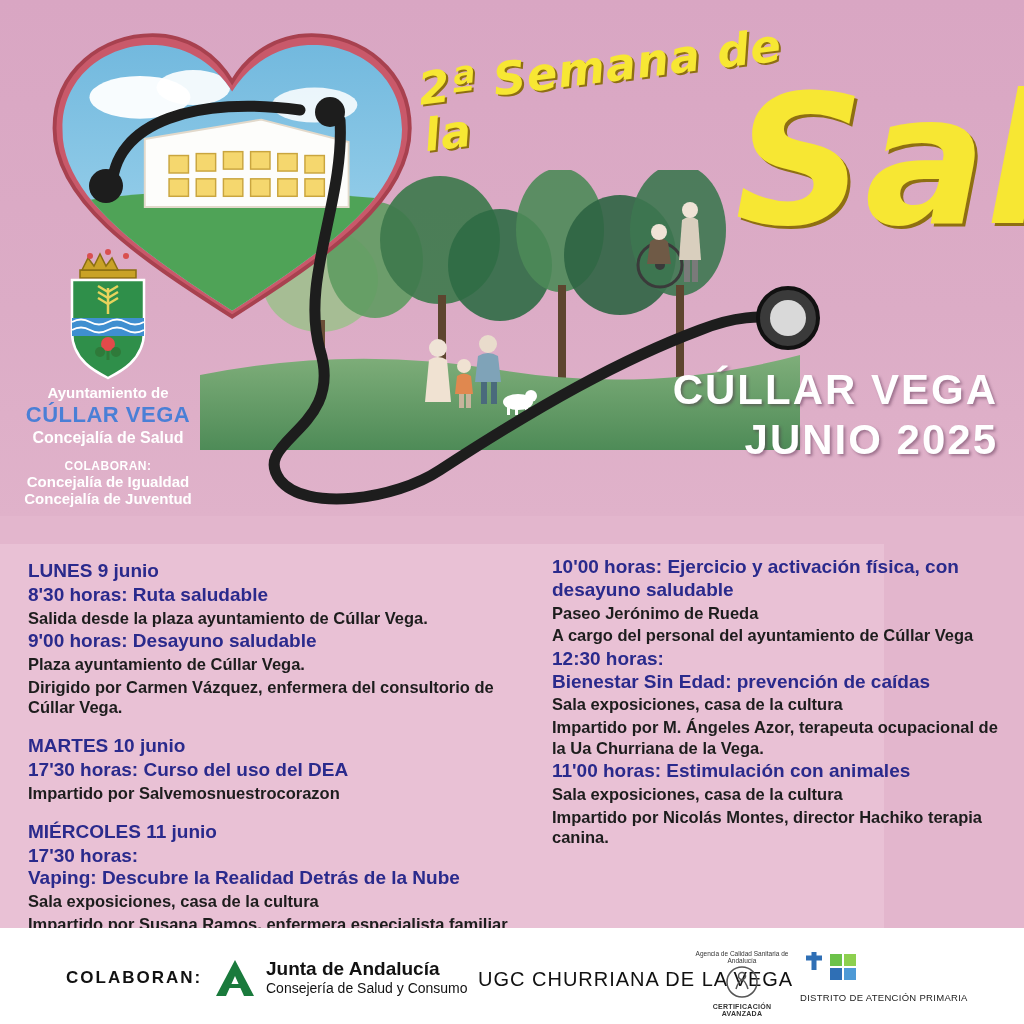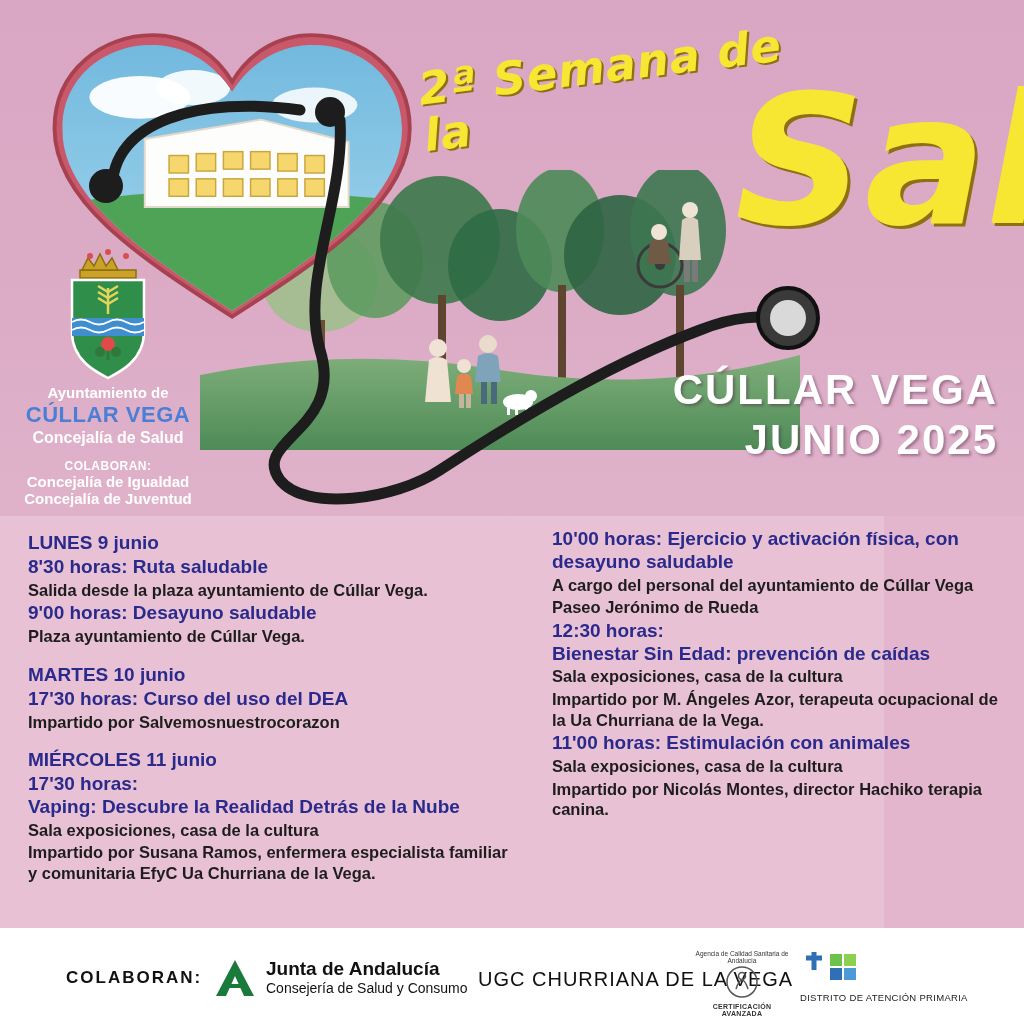--- a/index.html
+++ b/index.html
@@ -119,21 +119,21 @@
   .colab-item {
     color: #ffffff;
     font-size: 15px;
     font-weight: bold;
     line-height: 1.15;
   }
 
   
   .program {
     position: absolute;
-    left: 0; top: 516px;
+    left: 0; top: 544px;
     width: 884px;
     height: 412px;
     background: #e9c1d5;
   }
   .col {
     position: absolute;
     top: 12px;
   }
   .col-left { left: 28px; width: 490px; }
   .col-right { left: 552px; width: 462px; }
@@ -402,32 +402,33 @@
     </div>
   </div>
 
   <div class="program">
     <div class="col col-left" id="col-left">
         <div class="day">LUNES 9 junio</div>
         <div class="ev-head">8'30 horas: Ruta saludable</div>
         <div class="ev-body">Salida desde la plaza ayuntamiento de Cúllar Vega.</div>
         <div class="ev-head">9'00 horas: Desayuno saludable</div>
         <div class="ev-body">Plaza ayuntamiento de Cúllar Vega.</div>
+        <div class="ev-body">Dirigido por Carmen Vázquez, enfermera del consultorio de Cúllar Vega.</div>
         <div class="day">MARTES 10 junio</div>
         <div class="ev-head">17'30 horas: Curso del uso del DEA</div>
         <div class="ev-body">Impartido por Salvemosnuestrocorazon</div>
         <div class="day">MIÉRCOLES 11 junio</div>
         <div class="ev-head">17'30 horas:<br>Vaping: Descubre la Realidad Detrás de la Nube</div>
         <div class="ev-body">Sala exposiciones, casa de la cultura</div>
         <div class="ev-body">Impartido por Susana Ramos, enfermera especialista familiar y comunitaria EfyC Ua Churriana de la Vega.</div>
       </div>
     <div class="col col-right" id="col-right">
         <div class="ev-head">10'00 horas: Ejercicio y activación física, con desayuno saludable</div>
+        <div class="ev-body">Paseo Jerónimo de Rueda</div>
         <div class="ev-body">A cargo del personal del ayuntamiento de Cúllar Vega</div>
-        <div class="ev-body">Paseo Jerónimo de Rueda</div>
         <div class="ev-head">12:30 horas:<br>Bienestar Sin Edad: prevención de caídas</div>
         <div class="ev-body">Sala exposiciones, casa de la cultura</div>
         <div class="ev-body">Impartido por M. Ángeles Azor, terapeuta ocupacional de la Ua Churriana de la Vega.</div>
         <div class="ev-head">11'00 horas: Estimulación con animales</div>
         <div class="ev-body">Sala exposiciones, casa de la cultura</div>
         <div class="ev-body">Impartido por Nicolás Montes, director Hachiko terapia canina.</div>
       </div>
   </div>
 
   <div class="footer">

